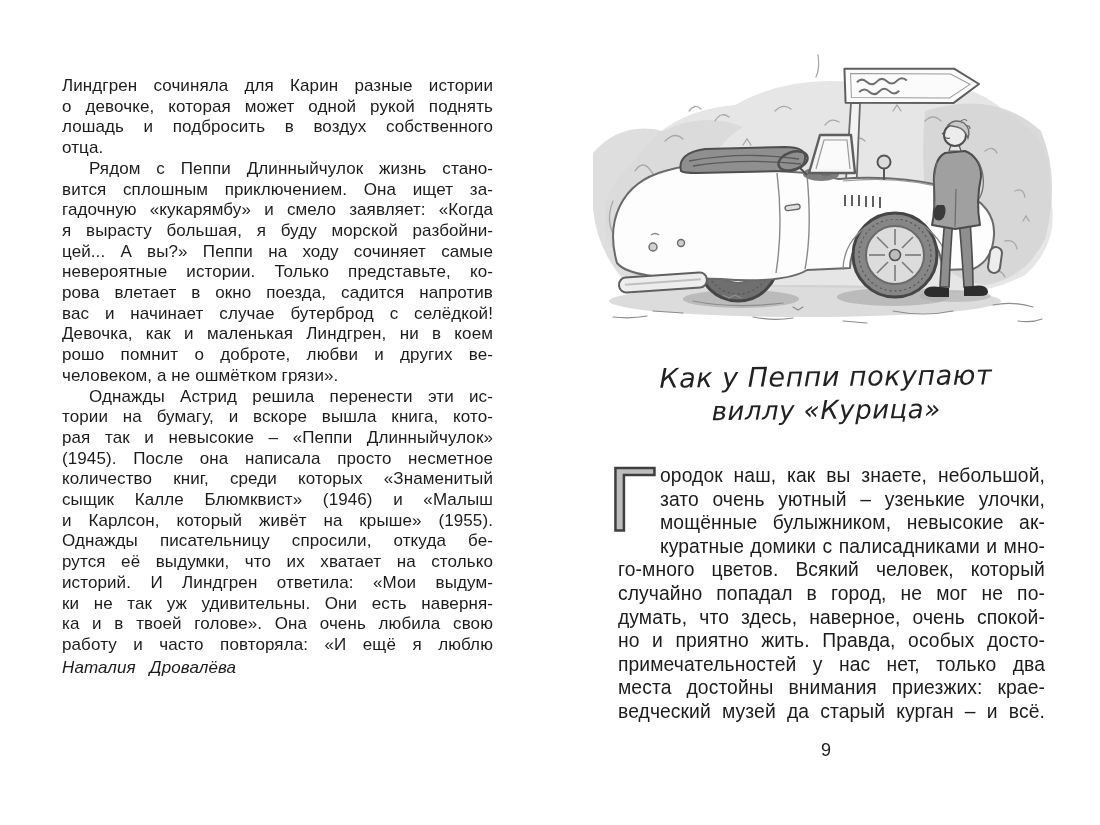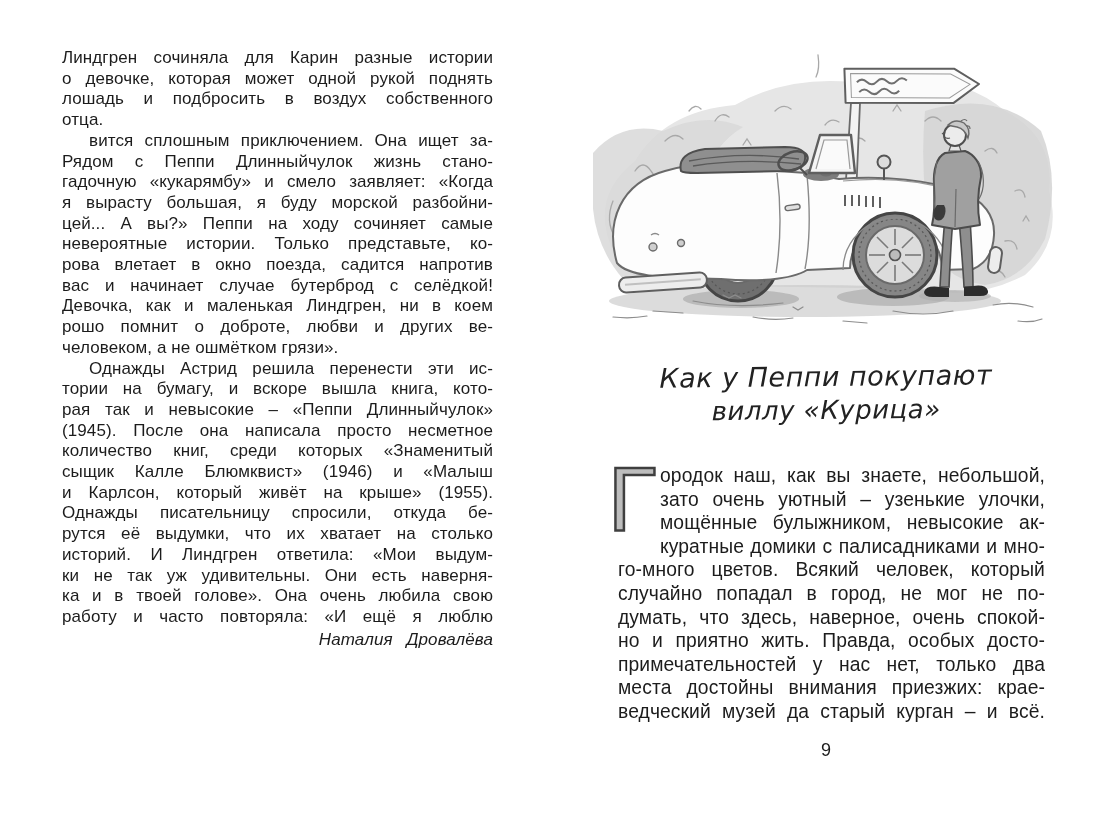--- a/index.html
+++ b/index.html
@@ -5,32 +5,32 @@
   html,body{margin:0;padding:0;}
   body{
     width:1100px;height:825px;background:#ffffff;position:relative;
     font-family:"Liberation Sans","DejaVu Sans",sans-serif;color:#1c1c1c;
     overflow:hidden;
   }
   .spread{position:absolute;inset:0;}
 
   
   .leftcol{
-    position:absolute;left:62px;top:48px;width:431px;
+    position:absolute;left:62px;top:76px;width:431px;
     font-size:17px;line-height:20.7px;letter-spacing:.1px;
   }
   .line{
     text-align:justify;text-align-last:justify;text-justify:inter-word;
     white-space:normal;min-height:20.7px;
   }
   .rightcol .line{min-height:23.6px;margin-left:11px;}
   .para.endleft .line.last-line{text-align-last:left;}
   .para.indent .line:first-child{text-indent:27px;}
   .author{
-    margin-top:2px;text-align:right;font-style:italic;
+    margin-top:2px;font-style:italic;
     word-spacing:9px;font-size:17px;
   }
 
   
   .illustration{
     position:absolute;left:593px;top:48px;width:472px;height:294px;margin:0;
   }
   .illustration svg{display:block;width:100%;height:100%;}
   .title{
     position:absolute;left:607px;top:360px;width:438px;margin:0;
@@ -62,22 +62,22 @@
 
   <section>
     <div class="leftcol">
       <div class="para endleft">
           <div class="line">Линдгрен сочиняла для Карин разные истории</div>
           <div class="line">о девочке, которая может одной рукой поднять</div>
           <div class="line">лошадь и подбросить в воздух собственного</div>
           <div class="line last-line">отца.</div>
         </div>
       <div class="para endleft indent">
+          <div class="line">Рядом с Пеппи Длинныйчулок жизнь стано-</div>
           <div class="line">вится сплошным приключением. Она ищет за-</div>
-          <div class="line">Рядом с Пеппи Длинныйчулок жизнь стано-</div>
           <div class="line">гадочную «кукарямбу» и смело заявляет: «Когда</div>
           <div class="line">я вырасту большая, я буду морской разбойни-</div>
           <div class="line">цей... А вы?» Пеппи на ходу сочиняет самые</div>
           <div class="line">невероятные истории. Только представьте, ко-</div>
           <div class="line">рова влетает в окно поезда, садится напротив</div>
           <div class="line">вас и начинает случае бутерброд с селёдкой!</div>
           <div class="line">Девочка, как и маленькая Линдгрен, ни в коем</div>
           <div class="line">рошо помнит о доброте, любви и других ве-</div>
           <div class="line last-line">человеком, а не ошмётком грязи».</div>
         </div>

